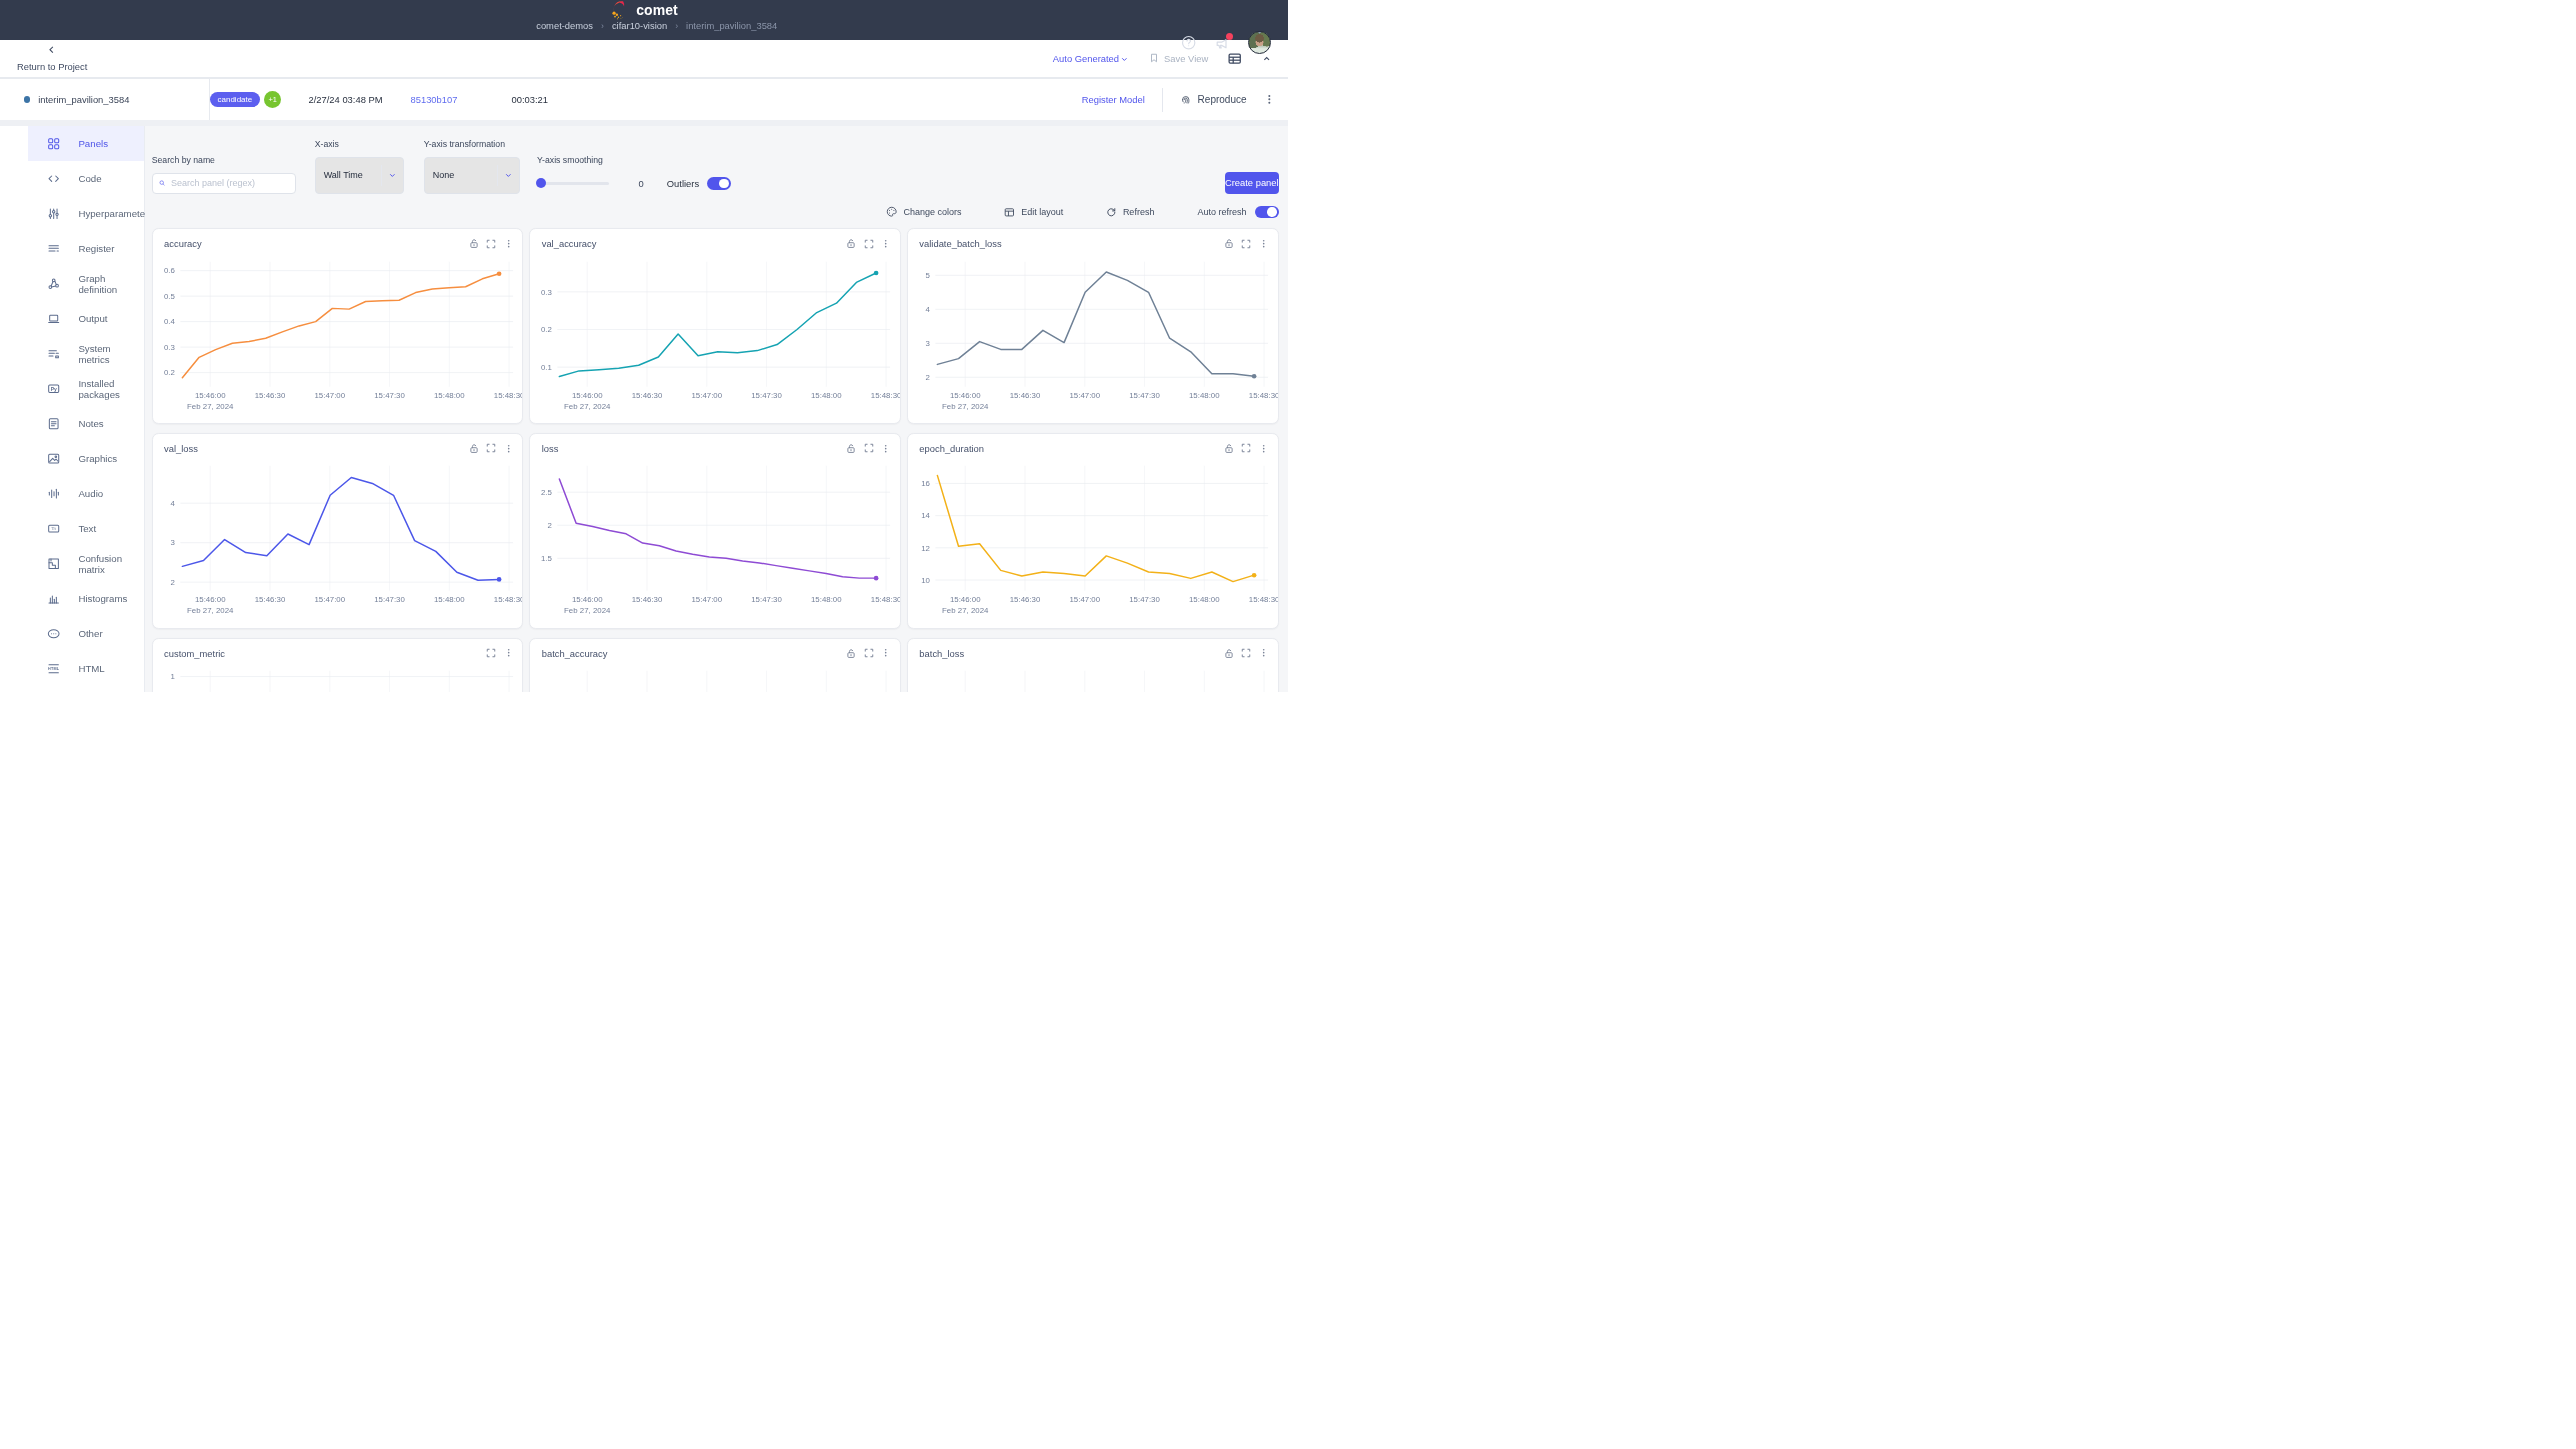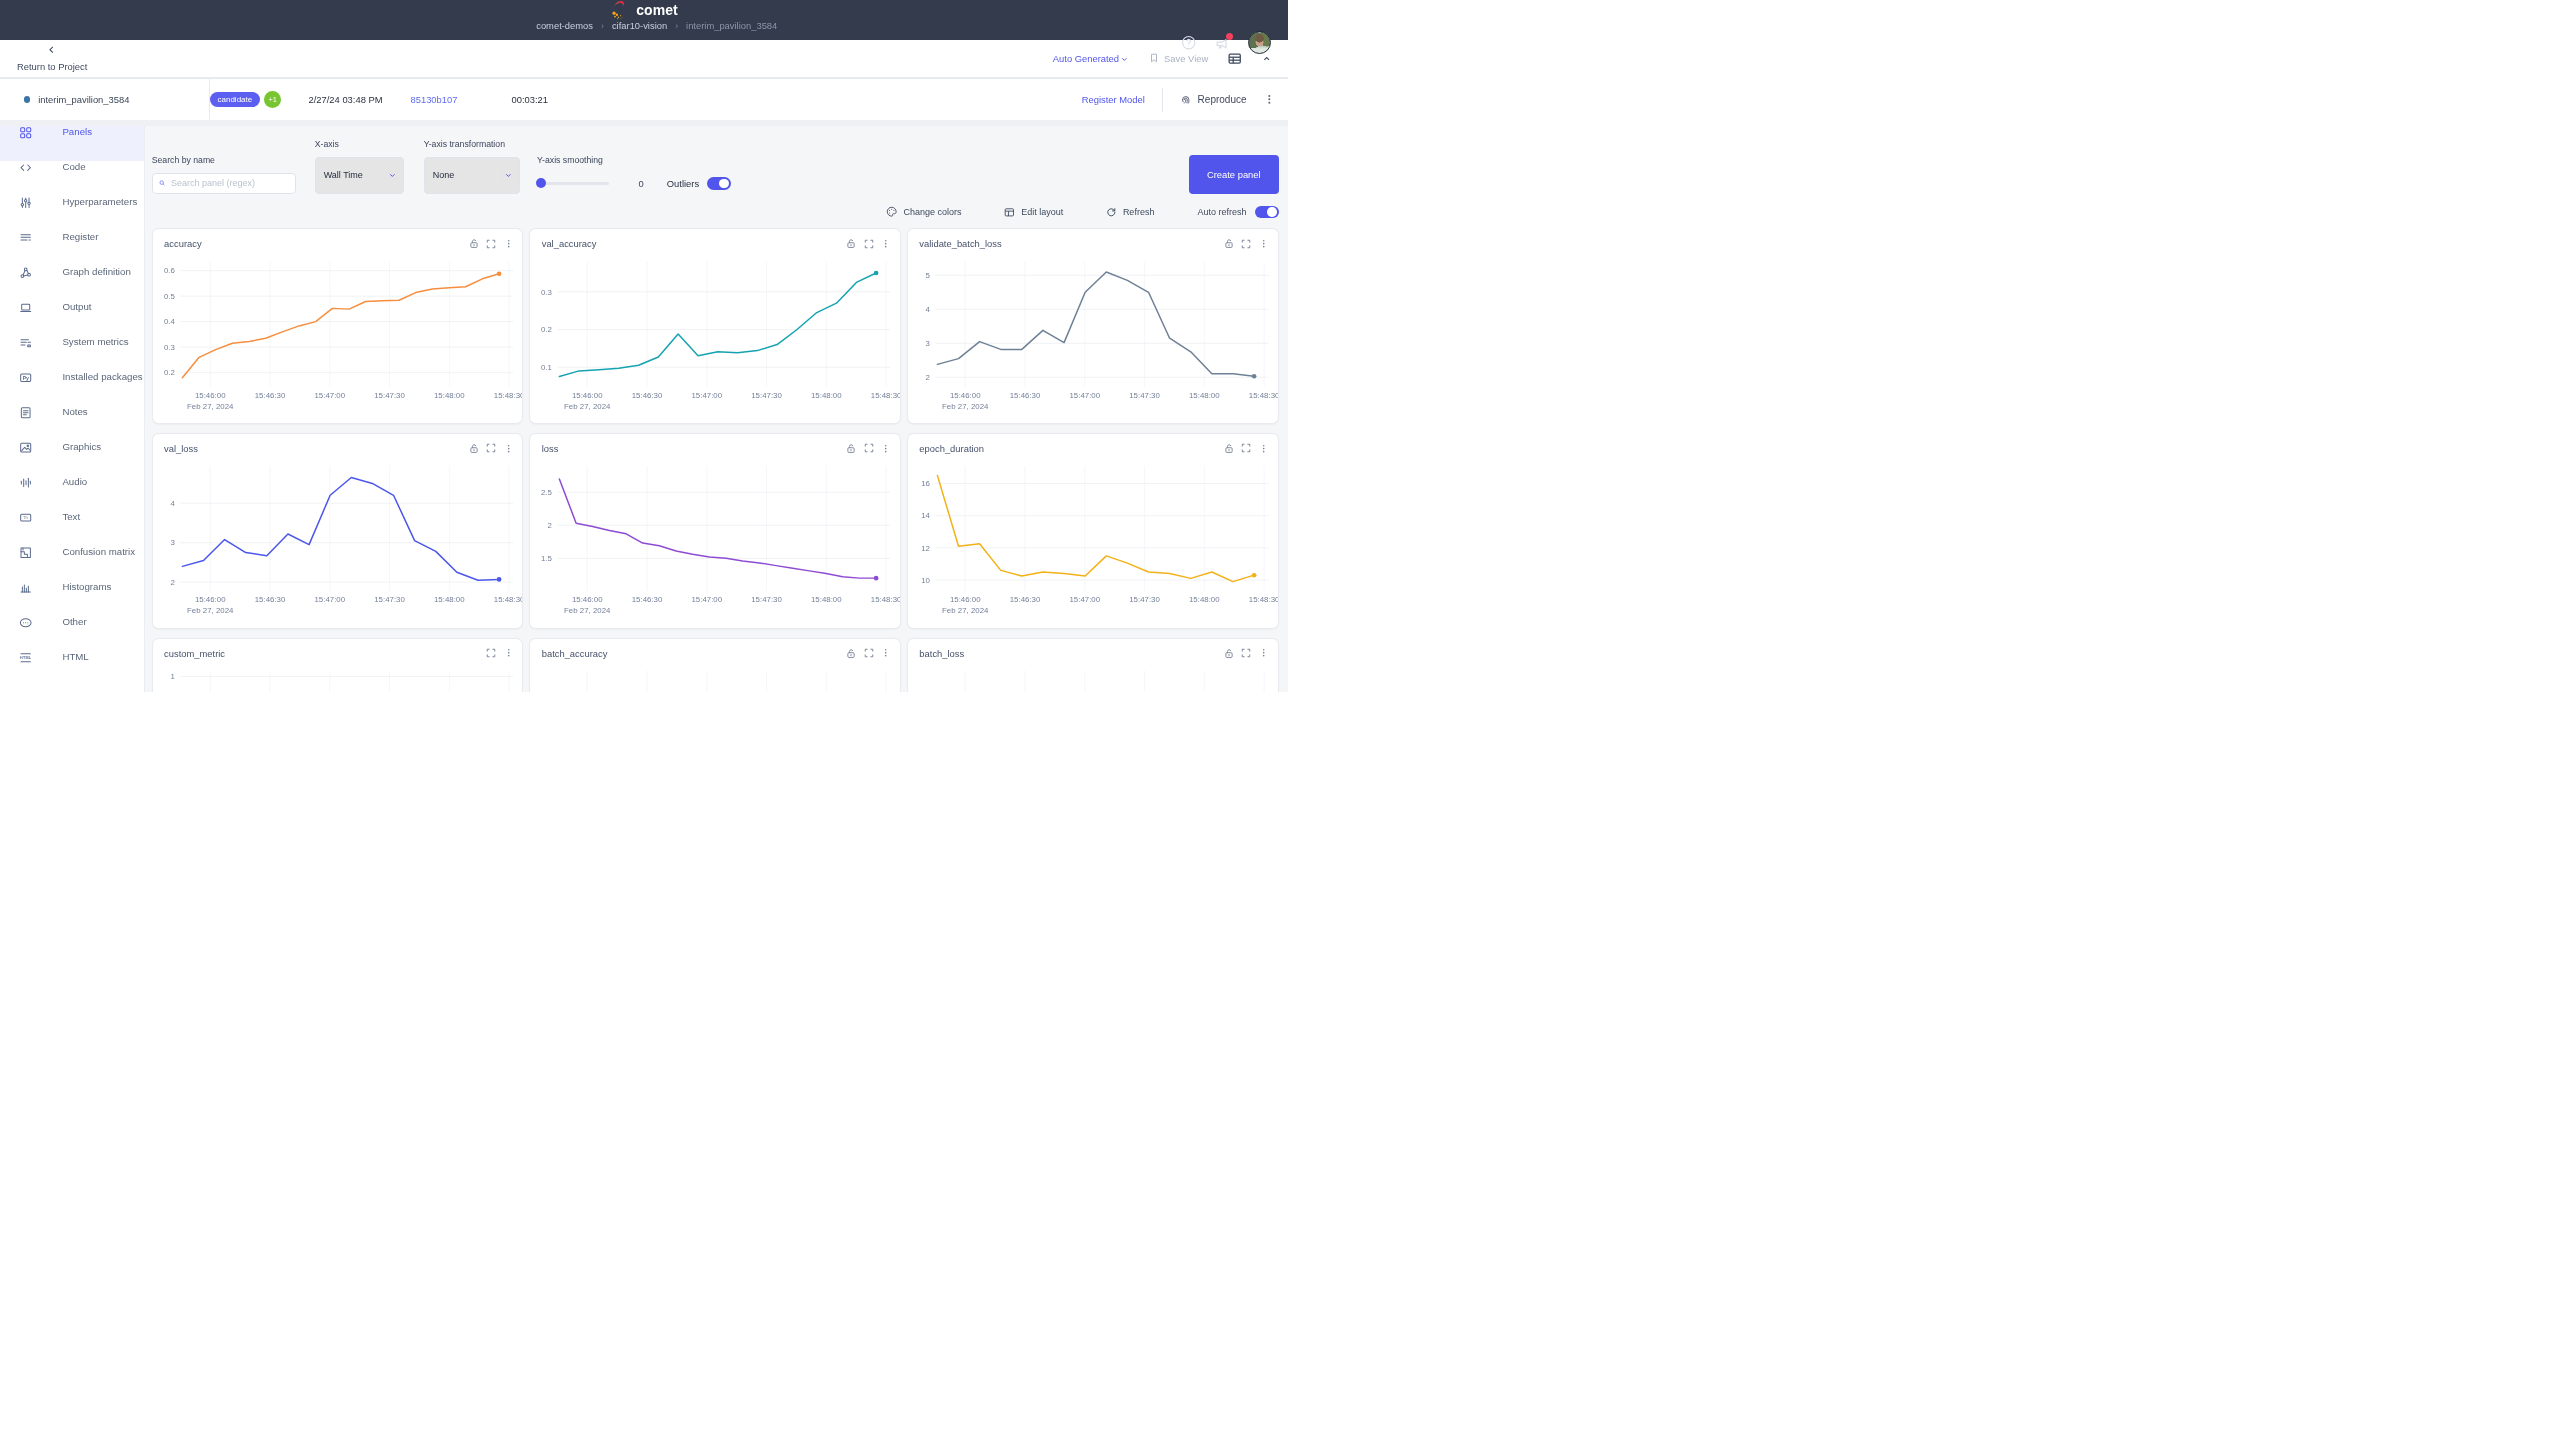--- a/index.html
+++ b/index.html
@@ -53,22 +53,22 @@
   .register { color:#5155EC; font-size:9.4px; cursor:pointer; white-space:nowrap; }
   .v-div { width:0.7px; height:24px; background:#E4E7EE; }
   .reproduce { display:flex; align-items:center; gap:6px; color:#3F4A5E; font-size:10px; cursor:pointer; }
   .kebab { color:#5B657A; cursor:pointer; display:flex; }
 
   .band { height:6px; background:#EEF0F4; }
 
   
   .bodyrow { display:flex; height:566px; }
   .sidebar { width:145px; background:#fff; border-right:0.7px solid #E9ECF1; flex:0 0 auto; }
-  .side-item { height:35px; display:flex; gap:30px; padding-left:19px;
-    color:#5C6779; font-size:9.7px; cursor:pointer; }
+  .side-item { height:35px; display:flex; align-items:center; gap:18px; padding-left:19px;
+    color:#5C6779; font-size:9.7px; cursor:pointer;margin-left:28px; }
   .side-item svg { color:#5B6B8C; flex:0 0 auto; }
   .side-item.active { background:#EEF0FE; color:#4F55E8; }
   .side-item.active svg { color:#4F55E8; }
 
   .content { flex:1; background:#F5F6F8; padding:13.4px 9.4px 0 6.7px; overflow:hidden; }
 
   
   .controls { display:flex; align-items:flex-end; }
   .ctl-group { display:flex; flex-direction:column; }
   .ctl-label { font-size:8.7px; color:#3C475C; margin-bottom:7.4px; }
@@ -82,21 +82,21 @@
   .select .sel-val { font-size:9px; color:#242C3C; padding:0 8px; flex:1; }
   .select .sel-chev { border-left:0.7px solid #E4E7EE; width:21.5px; display:flex; align-items:center; justify-content:center; height:60%; }
   .smooth-row { display:flex; align-items:center; height:21px; }
   .slider { position:relative; width:72px; height:3.4px; background:#E2E5EC; border-radius:2px; cursor:pointer; }
   .slider-thumb { position:absolute; left:-1.3px; top:50%; transform:translateY(-50%);
     width:10px; height:10px; border-radius:50%; background:#5155EC; }
   .smooth-val { font-size:9.4px; color:#3C475C; margin-left:29.5px; }
   .outliers-lbl { font-size:9.4px; color:#28313F; margin-left:23px; }
   .toggle { width:23.5px; height:12.7px; border-radius:670px; background:#5155EC; position:relative; cursor:pointer; margin-left:8px; }
   .toggle .knob { position:absolute; top:1.7px; right:2px; width:9.4px; height:9.4px; border-radius:50%; background:#fff; }
-  .create-btn { margin-left:auto; height:39px; padding:0 18px; background:#5155EC; color:#fff; border:none;
+  .create-btn { margin-left:auto; height:22px; padding:0 0; background:#5155EC; color:#fff; border:none;
     border-radius:4px; font-size:9.4px; cursor:pointer; font-family:"Liberation Sans",sans-serif; }
 
   
   .toolbar2 { display:flex; justify-content:flex-end; align-items:center; gap:43px; margin-top:12px; }
   .tb-item { display:flex; align-items:center; gap:6px; font-size:9px; color:#3F4A5E; cursor:pointer; }
 
   
   .grid { display:grid; grid-template-columns:repeat(3,1fr); gap:8.7px 6px; margin-top:10px; }
   .card { background:#fff; border:0.7px solid #E8EAEF; border-radius:6.7px; height:196px;
     box-shadow:0 0.7px 1.3px rgba(40,48,63,.04); overflow:hidden; }

